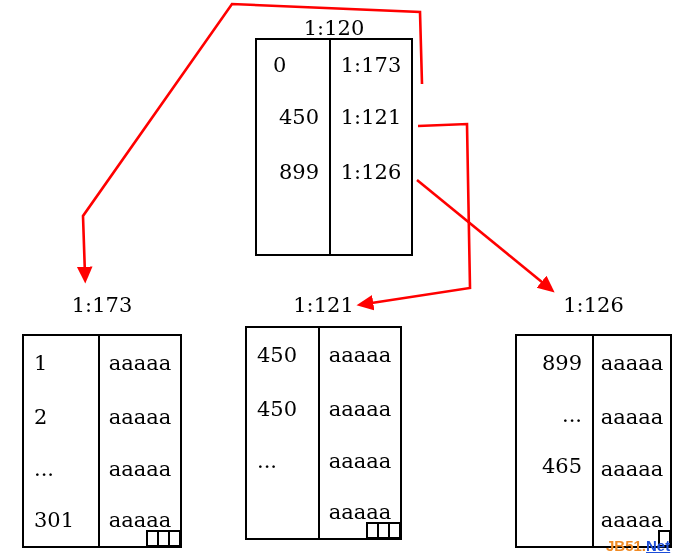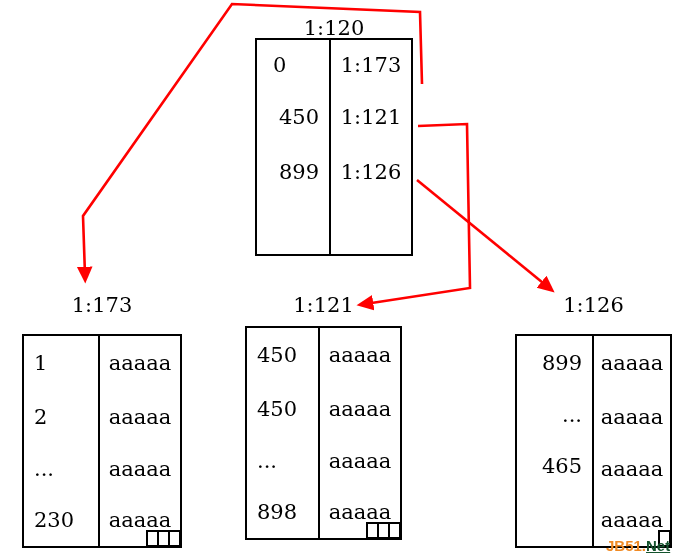--- a/index.html
+++ b/index.html
@@ -86,21 +86,21 @@
   
   .watermark {
     position: absolute;
     font-family: "Liberation Sans", sans-serif;
     font-size: 15px;
     font-weight: bold;
     line-height: 1;
     white-space: nowrap;
   }
   .wm-a { color: #f08a24; }
-  .wm-b { color: #14532d; text-decoration: underline; }
+  .wm-b { color: #1d4ed8; text-decoration: underline; }
 </style>
 </head>
 <body>
 
 <div id="canvas">
 
   <svg class="arrow-layer" viewBox="0 0 685 558" width="685" height="558">
     <defs>
       <marker id="ah" markerWidth="9" markerHeight="9" refX="3.2" refY="3" orient="auto" markerUnits="strokeWidth">
         <path d="M0,0 L0,6 L6.5,3 z" fill="#ff0000"></path>
@@ -131,21 +131,21 @@
     </div>
   </div>
 
   <div class="caption" style="left:22px; top:295px; width:160px;">1:173</div>
 
   <div class="tbl" style="left:22px; top:334px; width:160px; height:214px;">
     <div class="col col-left" style="width:76px;">
       <div class="cell left" style="height:54px;">1</div>
       <div class="cell left" style="height:54px;">2</div>
       <div class="cell left" style="height:50px;">...</div>
-      <div class="cell left" style="height:52px;">230</div>
+      <div class="cell left" style="height:52px;">301</div>
     </div>
     <div class="col" style="width:80px;">
       <div class="cell center" style="height:54px;">aaaaa</div>
       <div class="cell center" style="height:54px;">aaaaa</div>
       <div class="cell center" style="height:50px;">aaaaa</div>
       <div class="cell center" style="height:52px;">aaaaa</div>
     </div>
     <div class="minibox-group" style="right:-1px; bottom:-1px;">
       <div class="minibox"></div>
       <div class="minibox"></div>
@@ -153,21 +153,20 @@
     </div>
   </div>
 
   <div class="caption" style="left:245px; top:295px; width:157px;">1:121</div>
 
   <div class="tbl" style="left:245px; top:326px; width:157px; height:214px;">
     <div class="col col-left" style="width:73px;">
       <div class="cell left" style="height:54px;">450</div>
       <div class="cell left" style="height:54px;">450</div>
       <div class="cell left" style="height:50px;">...</div>
-      <div class="cell left" style="height:52px;">898</div>
     </div>
     <div class="col" style="width:80px;">
       <div class="cell center" style="height:54px;">aaaaa</div>
       <div class="cell center" style="height:54px;">aaaaa</div>
       <div class="cell center" style="height:50px;">aaaaa</div>
       <div class="cell center" style="height:52px;">aaaaa</div>
     </div>
     <div class="minibox-group" style="right:-1px; bottom:-1px;">
       <div class="minibox"></div>
       <div class="minibox"></div>

